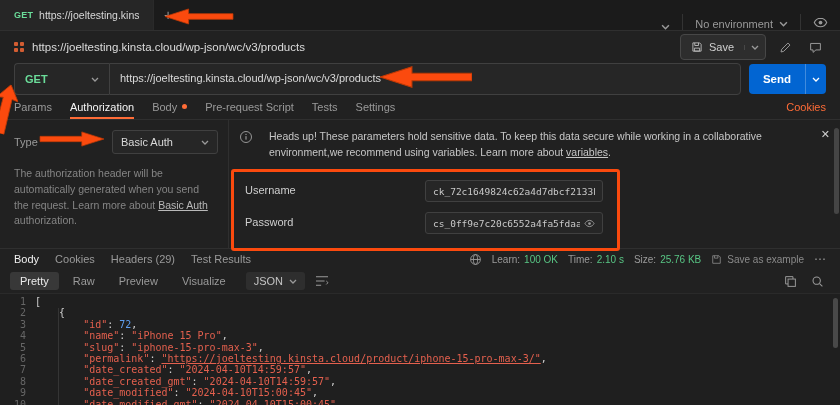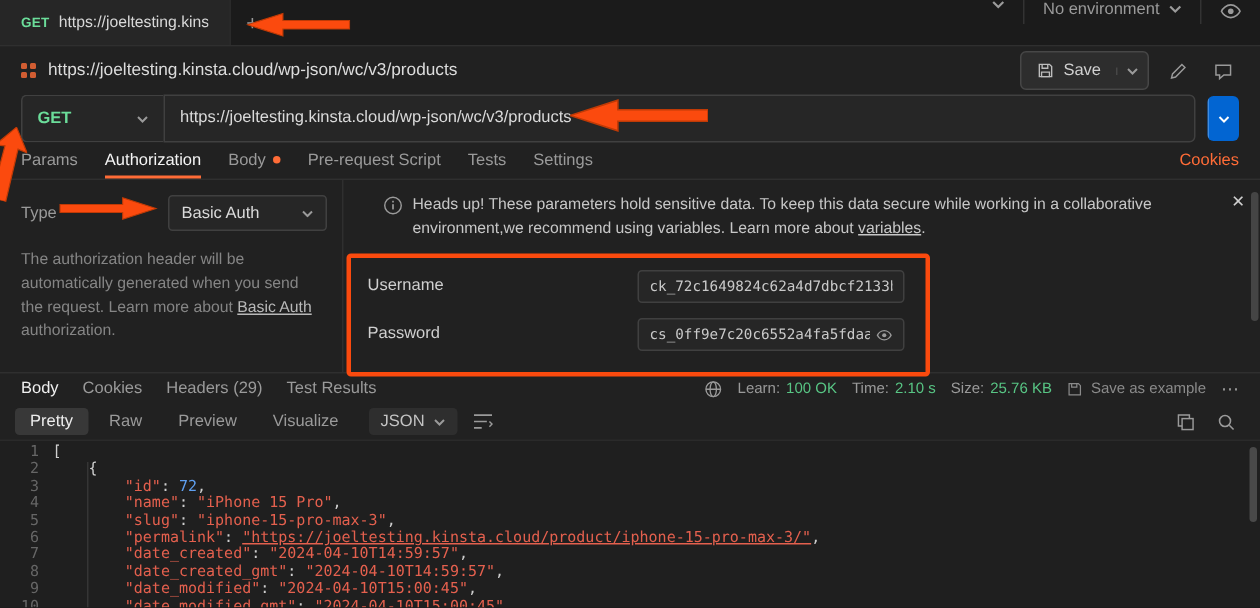--- a/index.html
+++ b/index.html
@@ -9,21 +9,21 @@
 
 
 .topbar{height:30px;background:#1b1b1b;border-bottom:1px solid #2f2f2f;display:flex;align-items:stretch}
 .tb-tab{display:flex;align-items:center;gap:6px;padding:0 14px;border-right:1px solid #2a2a2a;color:#9a9a9a}
 .tb-tab.active{background:#262626;color:#d8d8d8}
 .grid-icon{width:10px;height:10px;display:grid;grid-template-columns:4px 4px;grid-template-rows:4px 4px;gap:2px}
 .grid-icon i{background:#ff6c37;border-radius:1px}
 .tb-method{color:#6bdd9a;font-weight:bold;font-size:9px;letter-spacing:.2px}
 .tb-url{font-size:10.5px;white-space:nowrap;overflow:hidden;max-width:100px}
 .tb-plus{display:flex;align-items:center;padding:0 10px;color:#9a9a9a;font-size:14px}
-.tb-right{margin-left:auto;display:flex;align-items:flex-start;gap:12px;padding:0 12px}
+.tb-right{margin-left:auto;display:flex;align-items:flex-end;gap:12px;padding:0 12px}
 .vdiv{width:1px;height:16px;background:#333}
 .env-label{color:#9a9a9a;display:flex;align-items:center;gap:6px}
 
 
 .req-head{height:32px;display:flex;align-items:center;gap:8px;padding:0 14px}
 .req-title{color:#dcdcdc;font-size:11.5px;flex:1;white-space:nowrap;overflow:hidden}
 .btn-save{display:flex;align-items:center;height:24px;background:#2d2d2d;border:1px solid #474747;border-radius:4px;overflow:hidden;color:#d0d0d0}
 .btn-save .main{display:flex;align-items:center;gap:6px;padding:0 10px}
 .btn-save .dd{display:flex;align-items:center;padding:0 6px;border-left:1px solid #474747}
 .icon-btn{display:flex;align-items:center;justify-content:center;width:22px;height:22px;border-radius:3px}
@@ -44,21 +44,21 @@
 .cookies{margin-left:auto;display:flex;align-items:center;color:#ff6c37}
 
 
 .auth{display:flex;height:128px;border-bottom:1px solid #2f2f2f}
 .auth-left{position:relative;width:228px;border-right:1px solid #2f2f2f;flex:none}
 .type-label{position:absolute;left:14px;top:10px;height:24px;line-height:24px;color:#9a9a9a}
 .type-select{position:absolute;left:112px;top:10px;width:106px;height:24px;display:flex;align-items:center;justify-content:space-between;padding:0 8px;background:#262626;border:1px solid #404040;border-radius:3px;color:#dadada;box-sizing:border-box}
 .auth-help{position:absolute;left:14px;top:46px;width:202px;color:#858585;font-size:10.5px;line-height:1.5}
 .auth-help .link{text-decoration:underline;color:#b9b9b9}
 .auth-right{position:relative;flex:1}
-.banner{position:absolute;left:26px;top:8px;right:32px;display:flex;gap:6px;color:#c7c7c7;font-size:10.5px;line-height:1.55}
+.banner{position:absolute;left:10px;top:8px;right:32px;display:flex;gap:16px;color:#c7c7c7;font-size:10.5px;line-height:1.55}
 .banner .link{text-decoration:underline;color:#c7c7c7}
 .banner-close{position:absolute;right:10px;top:8px;color:#cfcfcf;font-size:11px}
 .field-label{position:absolute;left:16px;color:#cfcfcf}
 .field-input{position:absolute;left:196px;width:178px;height:22px;display:flex;align-items:center;gap:4px;background:#262626;border:1px solid #404040;border-radius:3px;padding:0 7px;color:#c9c9c9;font-family:"DejaVu Sans Mono",monospace;font-size:9.5px;box-sizing:border-box}
 .field-input .val{flex:1;white-space:nowrap;overflow:hidden}
 
 
 .resp-tabs{height:20px;display:flex;align-items:center;gap:16px;padding:0 14px}
 .resp-tab{color:#9a9a9a}
 .resp-tab.active{color:#f0f0f0}
@@ -160,20 +160,21 @@
 
   <div class="url-row">
     <div class="method-box">
       <span>GET</span>
       <svg class="caret" width="8" height="5" viewBox="0 0 8 5">
           <path d="M1 1l3 3 3-3"></path>
         </svg>
     </div>
     <div class="url-input">https://joeltesting.kinsta.cloud/wp-json/wc/v3/products</div>
     <div class="btn-send">
+      <div class="main">Send</div>
       <div class="dd">
         <svg class="caret-light" width="8" height="5" viewBox="0 0 8 5">
             <path d="M1 1l3 3 3-3"></path>
           </svg>
       </div>
     </div>
   </div>
 
   <div class="rtabs">
     <div class="rtab">Params</div>

